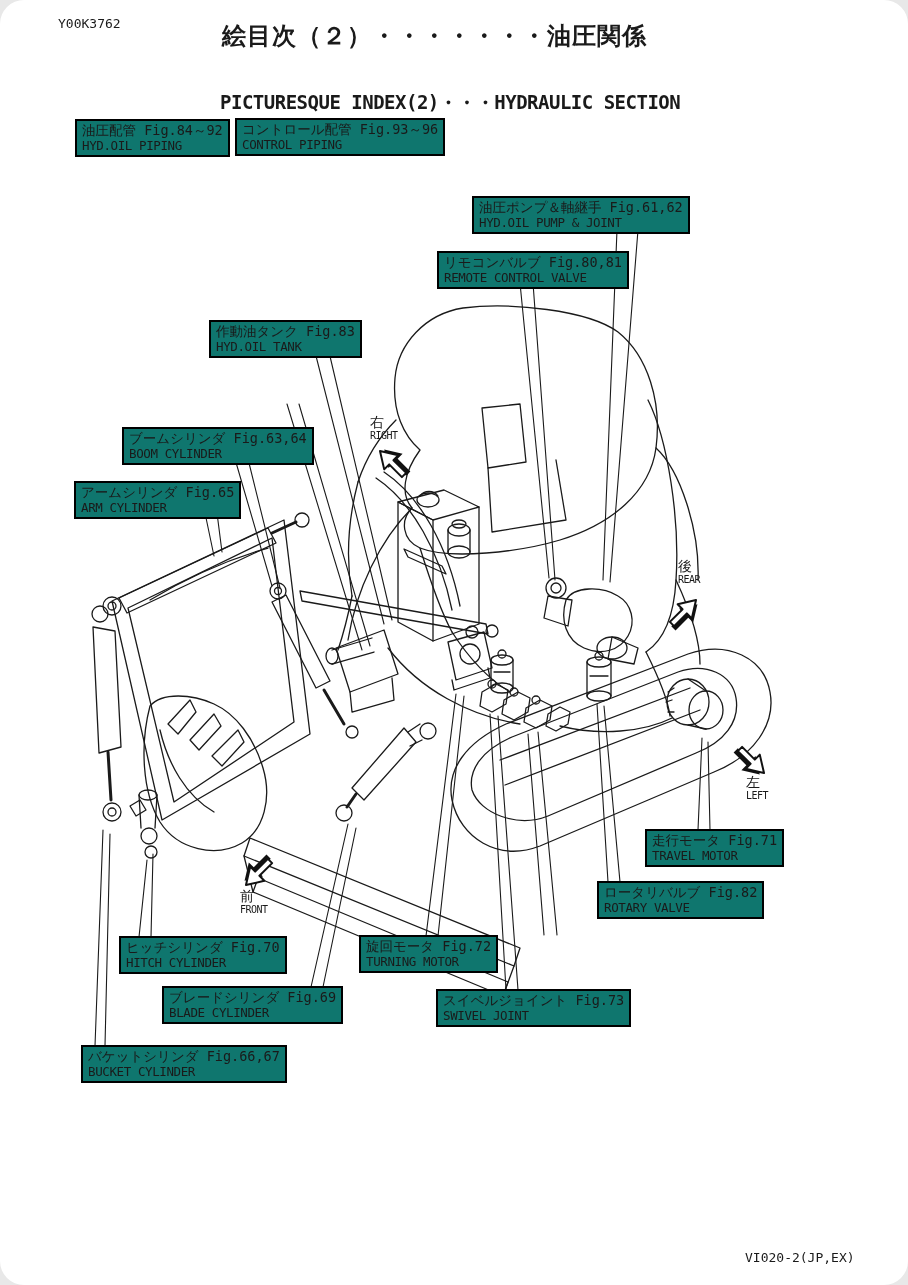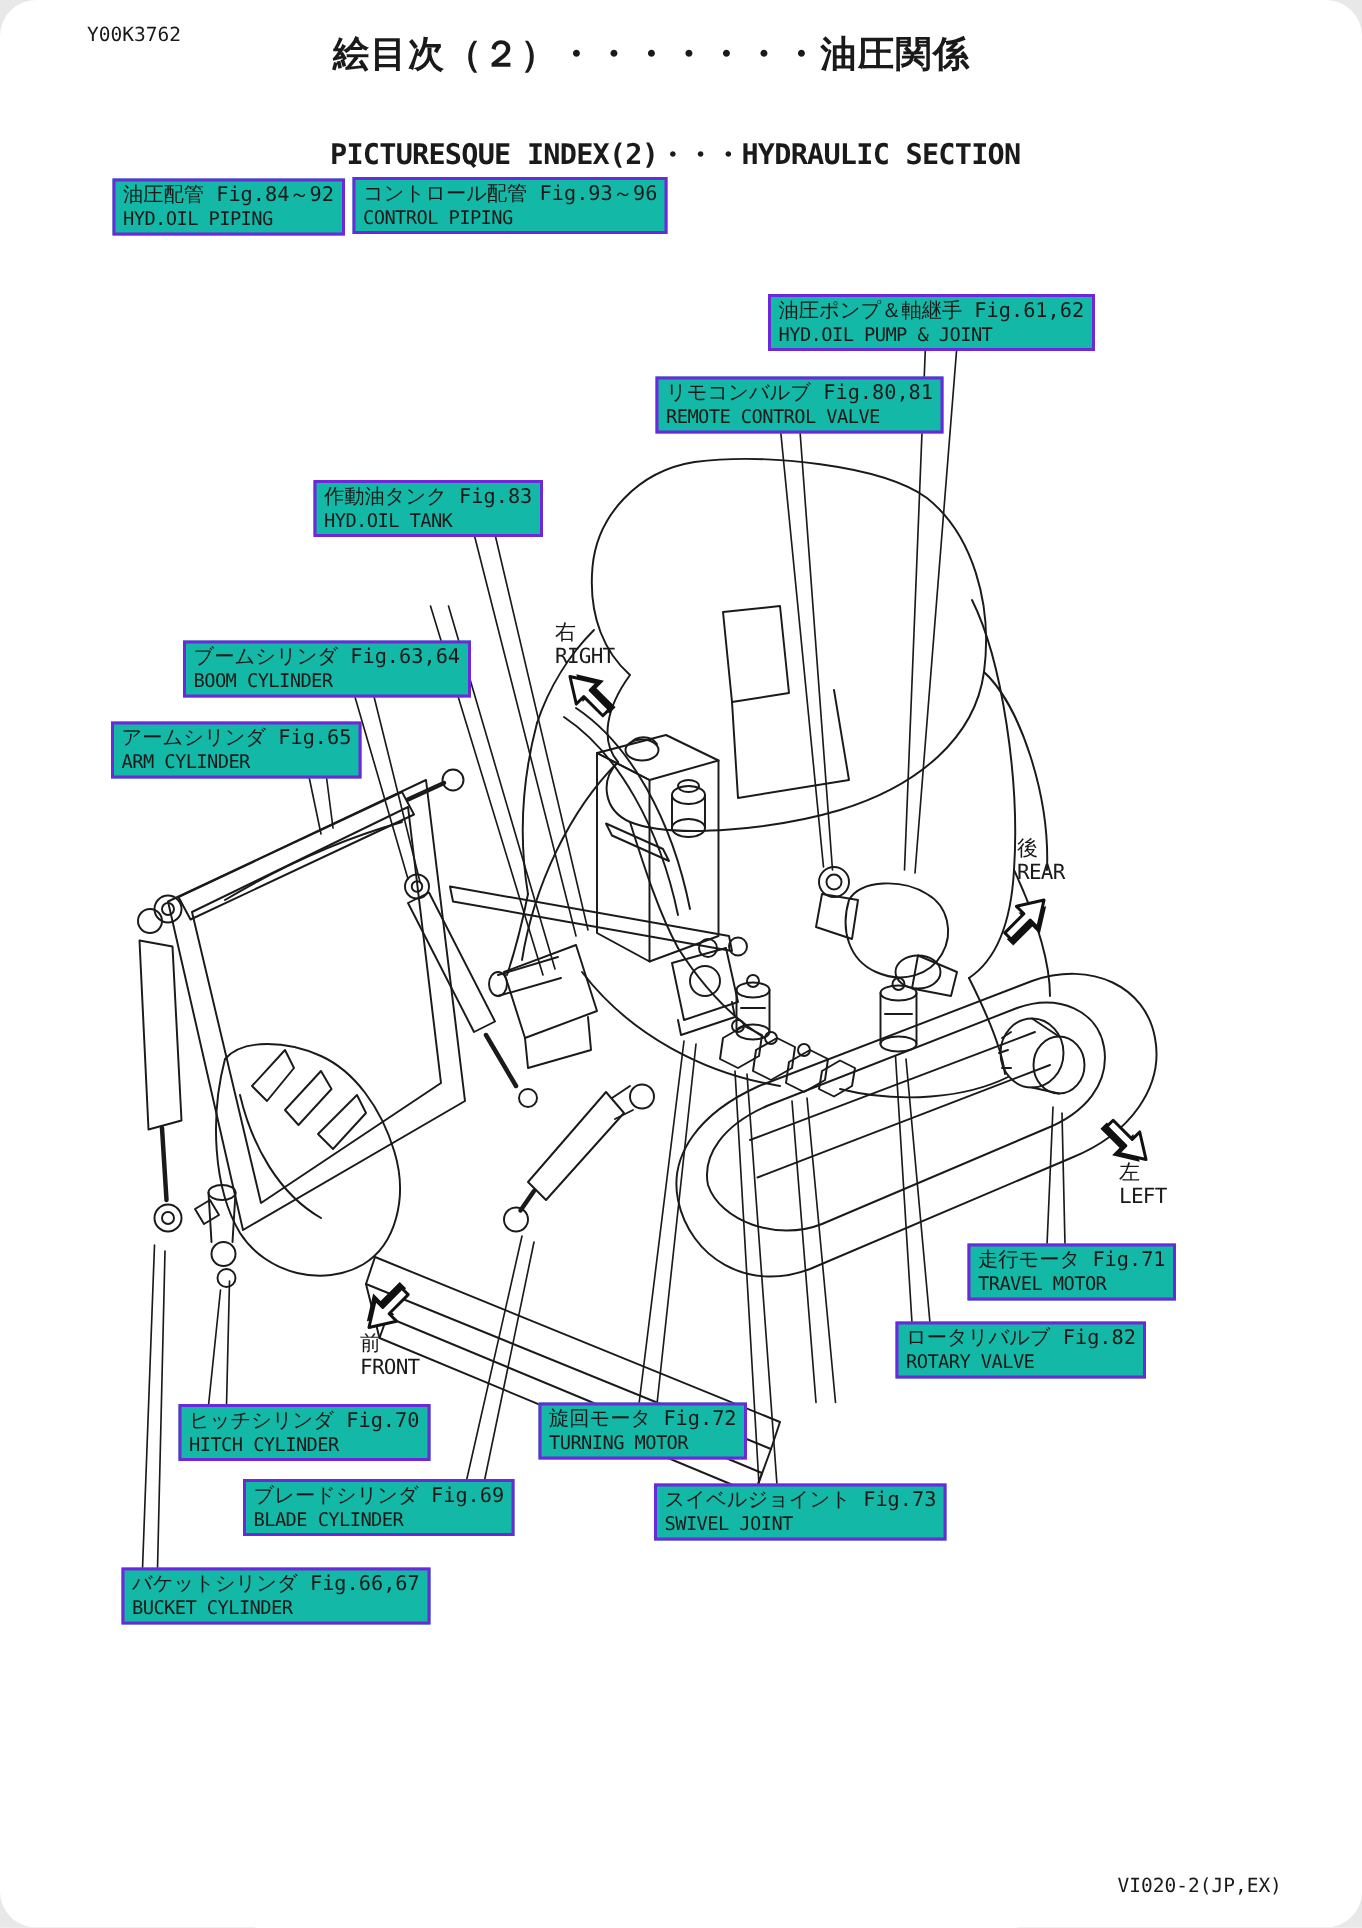--- a/index.html
+++ b/index.html
@@ -8,29 +8,29 @@
     background:#ffffff; color:#1a1a1a; overflow:hidden;
     font-family:"DejaVu Sans Mono","Liberation Mono",monospace;
     border-radius:24px;
   }
   .doc-code { position:absolute; left:58px; top:16px; font-size:13px; letter-spacing:0; }
   .title-jp { position:absolute; left:222px; top:20px; font-size:24px; letter-spacing:1px; font-weight:bold;text-align:center; }
   .title-en { position:absolute; left:220px; top:56px; font-size:19px; letter-spacing:-0.5px; font-weight:bold;margin-top:34px; }
   .footer-code { position:absolute; left:733px; top:1250px; font-size:13px;margin-left:12px; }
   svg.diagram { position:absolute; left:0; top:0; z-index:1; }
   .callout {
-    position:absolute; z-index:3; background:#14b8a6;
-    border:2px solid #6d28d9; padding:1px 5px 2px 5px;
+    position:absolute; z-index:3; background:#0f766e;
+    border:2px solid #000000; padding:1px 5px 2px 5px;
     white-space:nowrap; line-height:1.2;
   }
   .callout .jp { display:block; font-size:13.5px; }
   .callout .en { display:block; font-size:12.5px; letter-spacing:-0.4px; }
   .dir-label { position:absolute; z-index:3; line-height:1.15; }
   .dir-label .jp { display:block; font-size:14px; }
-  .dir-label .en { display:block; font-size:14px; letter-spacing:-0.5px; }
+  .dir-label .en { display:block; font-size:10px; letter-spacing:-0.5px; }
 </style>
 </head>
 <body>
 
 <div class="page">
 
   <span class="doc-code">Y00K3762</span>
   <span class="title-jp">絵目次（２）・・・・・・・油圧関係</span>
   <span class="title-en">PICTURESQUE INDEX(2)・・・HYDRAULIC SECTION</span>
   <span class="footer-code">VI020-2(JP,EX)</span>
@@ -249,21 +249,21 @@
   </svg>
 
   <div class="callout" style="left:75px;top:119px">
     <span class="jp">油圧配管 Fig.84～92</span>
     <span class="en">HYD.OIL PIPING</span>
   </div>
   <div class="callout" style="left:235px;top:118px">
     <span class="jp">コントロール配管 Fig.93～96</span>
     <span class="en">CONTROL PIPING</span>
   </div>
-  <div class="callout" style="left:512px;top:196px">
+  <div class="callout" style="left:472px;top:196px">
     <span class="jp">油圧ポンプ＆軸継手 Fig.61,62</span>
     <span class="en">HYD.OIL PUMP &amp; JOINT</span>
   </div>
   <div class="callout" style="left:437px;top:251px">
     <span class="jp">リモコンバルブ Fig.80,81</span>
     <span class="en">REMOTE CONTROL VALVE</span>
   </div>
   <div class="callout" style="left:209px;top:320px">
     <span class="jp">作動油タンク Fig.83</span>
     <span class="en">HYD.OIL TANK</span>

